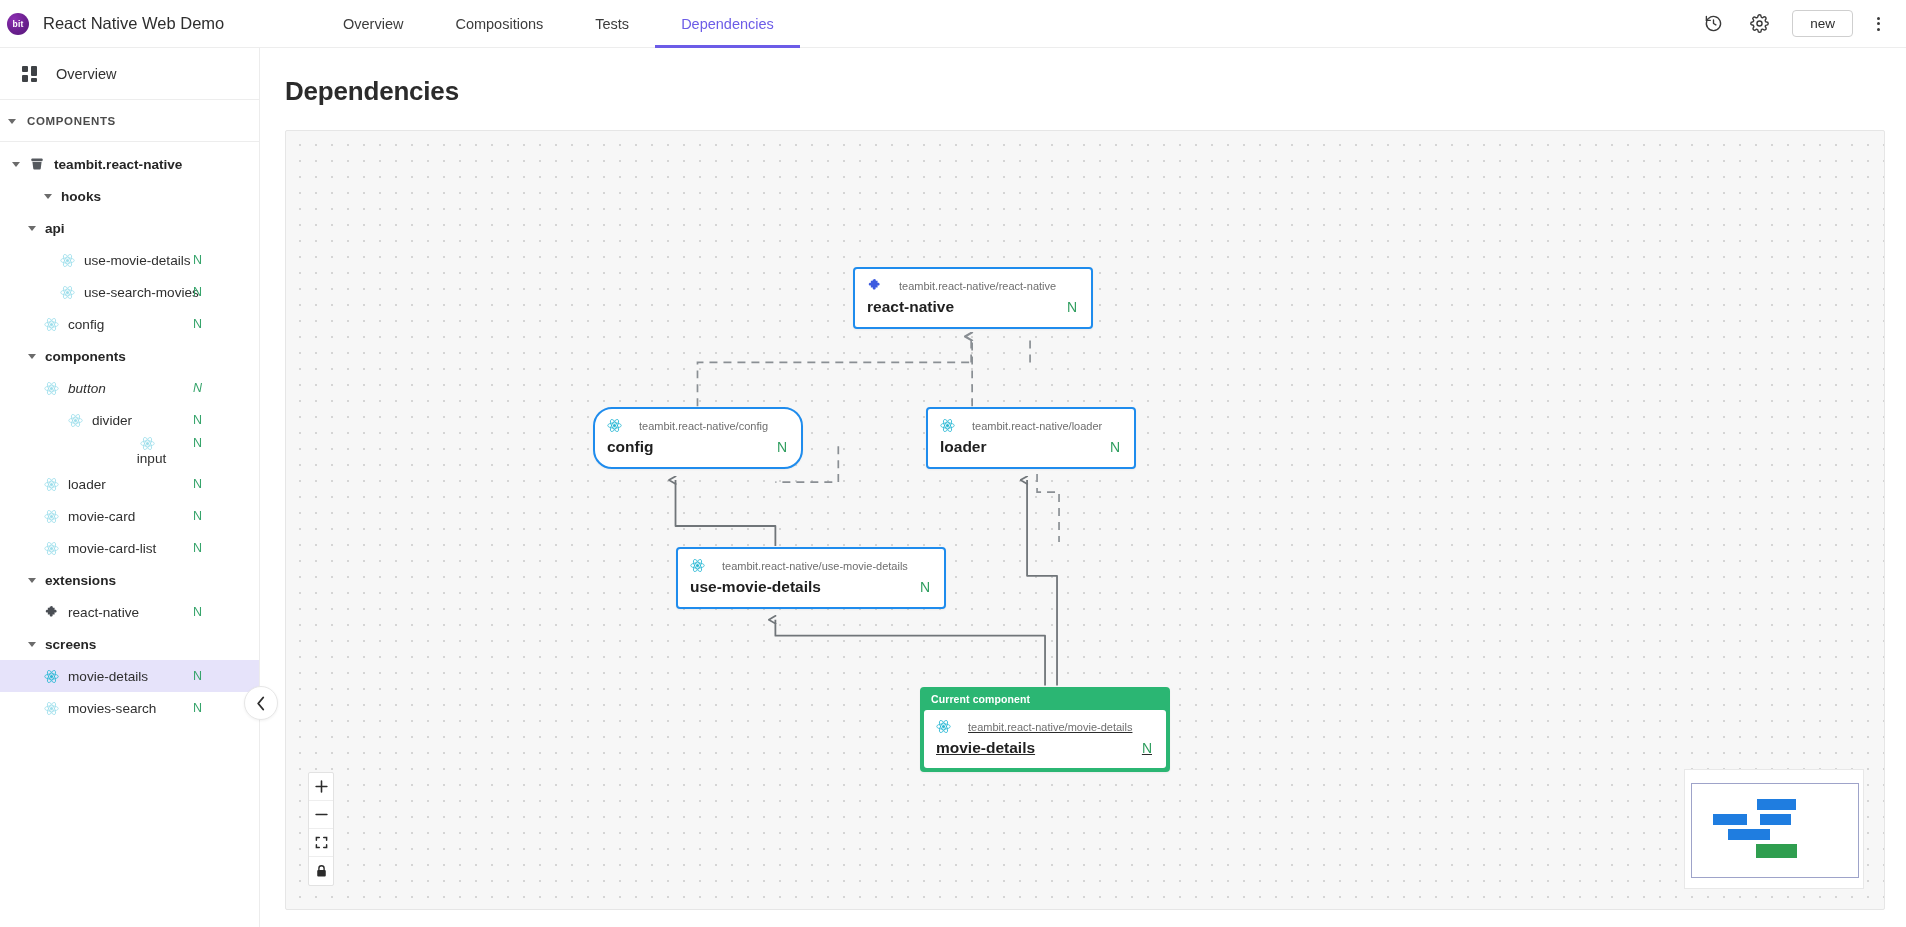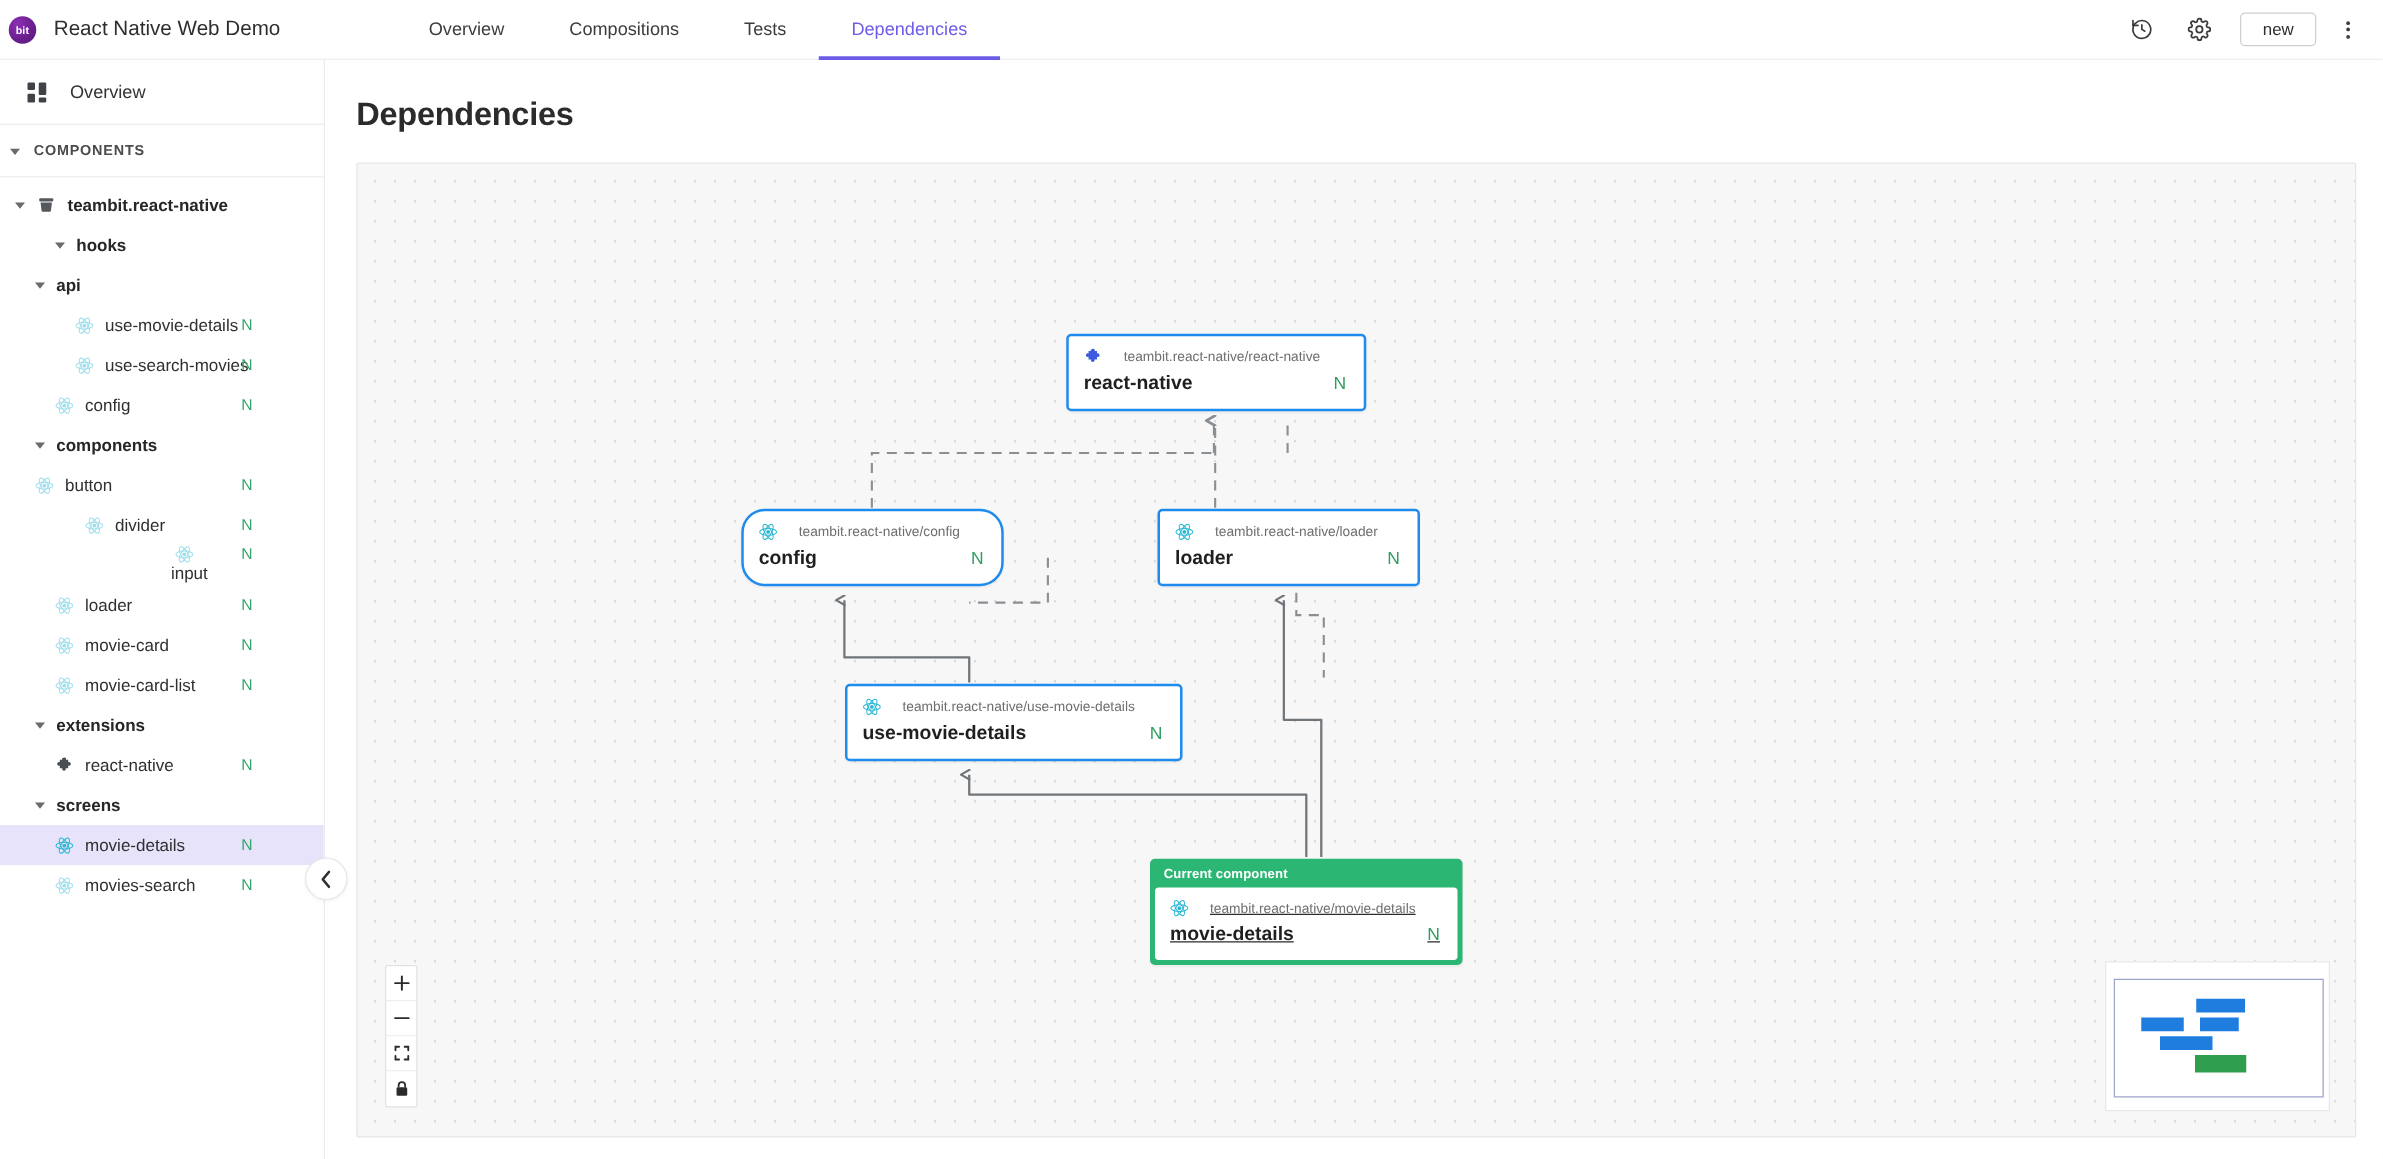--- a/index.html
+++ b/index.html
@@ -252,21 +252,21 @@
       </span>
     <span class="overview-label">Overview</span>
   </div>
 
   <div class="section-header">
     <span class="caret"></span>
     <span class="label">COMPONENTS</span>
   </div>
 
   <div class="tree" id="tree">
-      <div class="node" style="padding-left: 0; margin-left: 12px;">
+      <div class="node" style="padding-left: 12px;">
         <span class="caret" style="margin-right:9px"></span>
         <svg class="bucket" viewBox="0 0 20 20">
           <rect x="3" y="3.2" width="14" height="3.4" rx="1" fill="#55595e"></rect>
           <path d="M4.3 7.4h11.4l-1 8.2a1.3 1.3 0 0 1-1.3 1.2H6.6a1.3 1.3 0 0 1-1.3-1.2z" fill="#55595e"></path>
         </svg>
         <span class="name bold">teambit.react-native</span>
       </div>
       <div class="node" style="padding-left: 44px;">
         <span class="caret" style="margin-right:9px"></span>
         <span class="name bold">hooks</span>
@@ -305,21 +305,21 @@
           <ellipse cx="10" cy="10" rx="9" ry="3.6" fill="none" stroke="#2bb8d4" stroke-width="1.1" transform="rotate(120 10 10)"></ellipse>
           <circle cx="10" cy="10" r="2.1" fill="#2bb8d4"></circle>
         </svg>
         <span class="name">config</span>
         <span class="badge">N</span>
       </div>
       <div class="node" style="padding-left: 28px;">
         <span class="caret" style="margin-right:9px"></span>
         <span class="name bold">components</span>
       </div>
-      <div class="node" style="padding-left: 28px;">
+      <div class="node" style="padding-left: 44px; font-style: italic;">
         <span style="width:0;display:inline-block"></span>
         <svg class="atom" viewBox="0 0 20 20">
           <ellipse cx="10" cy="10" rx="9" ry="3.6" fill="none" stroke="#2bb8d4" stroke-width="1.1"></ellipse>
           <ellipse cx="10" cy="10" rx="9" ry="3.6" fill="none" stroke="#2bb8d4" stroke-width="1.1" transform="rotate(60 10 10)"></ellipse>
           <ellipse cx="10" cy="10" rx="9" ry="3.6" fill="none" stroke="#2bb8d4" stroke-width="1.1" transform="rotate(120 10 10)"></ellipse>
           <circle cx="10" cy="10" r="2.1" fill="#2bb8d4"></circle>
         </svg>
         <span class="name">button</span>
         <span class="badge">N</span>
       </div>

